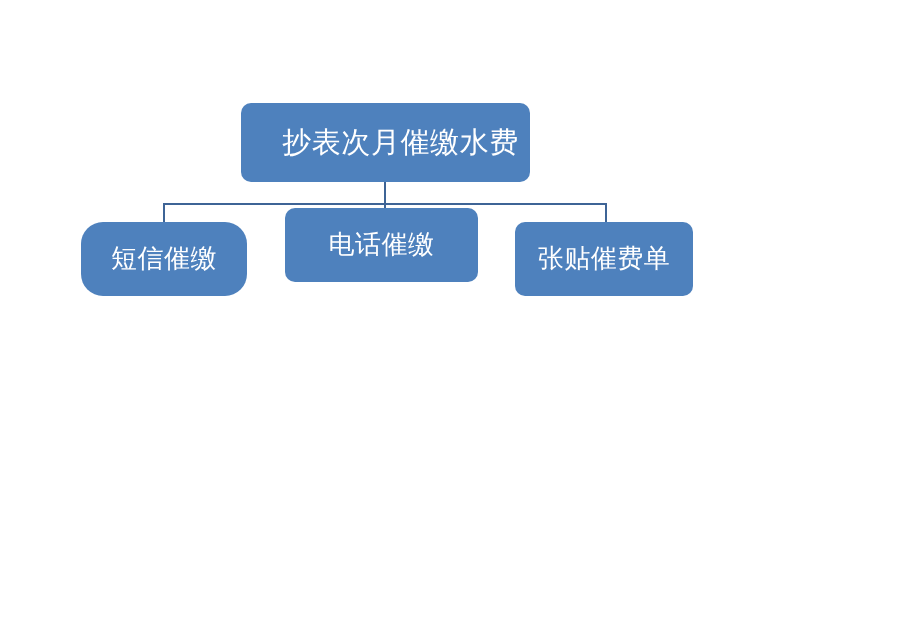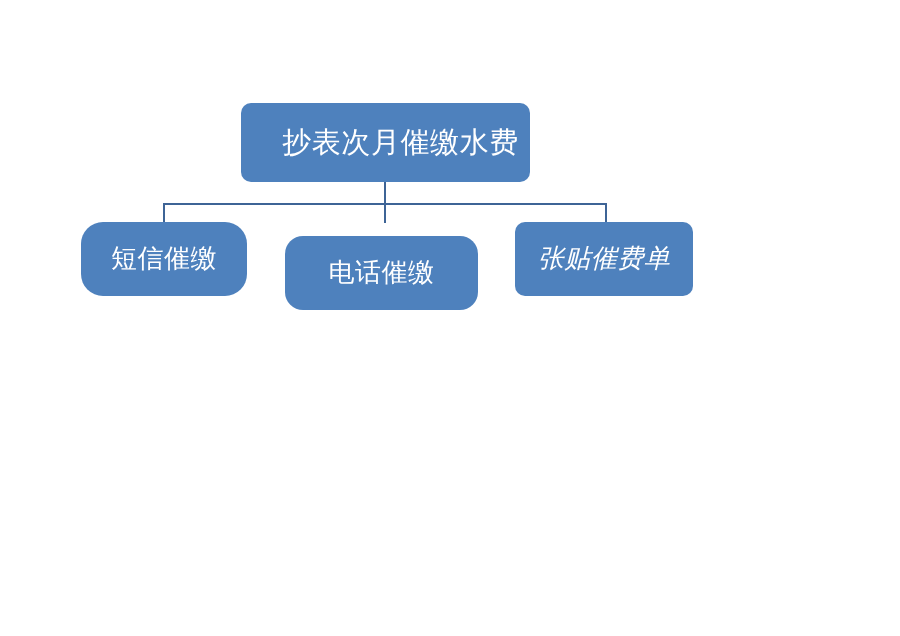--- a/index.html
+++ b/index.html
@@ -66,21 +66,21 @@
     top: 222px;
     height: 74px;
     border-radius: 10px;
   }
   .node.leaf .node-label {
     font-size: 26px;
   }
 
   .node.leaf-1 { left: 81px;  width: 166px; }
   .node.leaf-2 { left: 285px; width: 193px; }
-  .node.leaf-3 { left: 515px; width: 178px; font-style: italic; }
+  .node.leaf-3 { left: 515px; width: 178px; }
 </style>
 </head>
 <body>
 
 <div id="canvas" style="width: 900px; height: 636px; background: rgb(255, 255, 255);">
 
   <svg id="connectors" viewBox="0 0 900 636" width="900" height="636" aria-hidden="true">
 
     <line x1="385" y1="182" x2="385" y2="204" stroke="#3e6496" stroke-width="2" shape-rendering="crispEdges"></line>
 
@@ -92,21 +92,21 @@
   </svg>
 
   <div class="node root" style="left: 241px; top: 103px; width: 289px; height: 79px; background: rgb(78, 129, 189); border-radius: 10px;">
     <span class="node-label" style="color: rgb(255, 255, 255);">抄表次月催缴水费</span>
   </div>
 
   <div class="node leaf leaf-1" style="left: 81px; top: 222px; width: 166px; height: 74px; background: rgb(78, 129, 189); border-radius: 22px;">
     <span class="node-label" style="color: rgb(255, 255, 255);">短信催缴</span>
   </div>
 
-  <div class="node leaf leaf-2" style="left: 285px; top: 236px; width: 193px; height: 74px; background: rgb(78, 129, 189); border-radius: 18px;">
+  <div class="node leaf leaf-2" style="left: 285px; top: 208px; width: 193px; height: 74px; background: rgb(78, 129, 189); border-radius: 10px;">
     <span class="node-label" style="color: rgb(255, 255, 255);">电话催缴</span>
   </div>
 
   <div class="node leaf leaf-3" style="left: 515px; top: 222px; width: 178px; height: 74px; background: rgb(78, 129, 189); border-radius: 10px;">
     <span class="node-label" style="color: rgb(255, 255, 255);">张贴催费单</span>
   </div>
 
 </div>
 
 </body></html>

